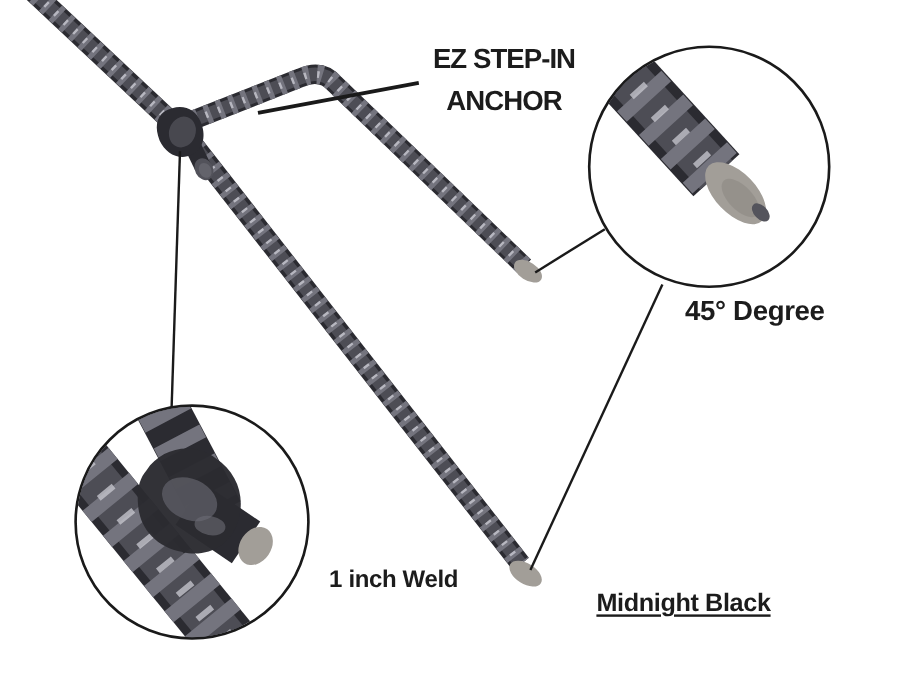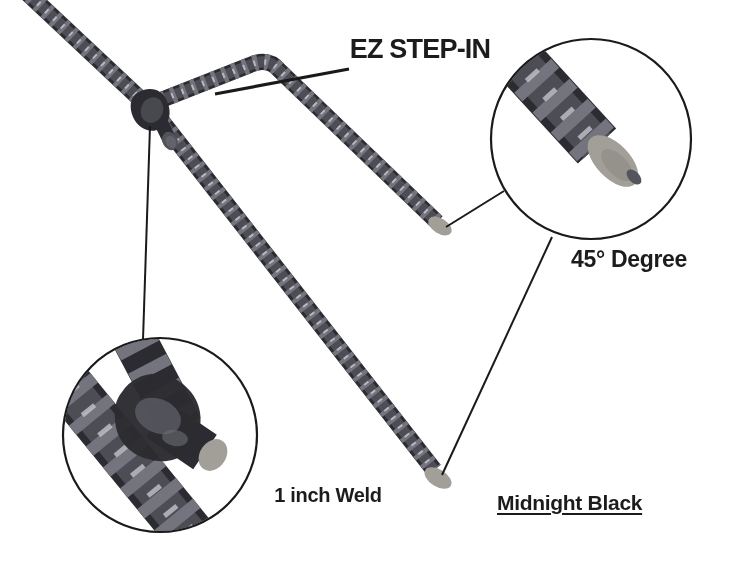--- a/index.html
+++ b/index.html
@@ -27,28 +27,28 @@
   .bw44 { stroke-width:44; } .bw43 { stroke-width:43; } .bw42 { stroke-width:42; } .bw50 { stroke-width:50; }
 
   .cut-face { fill:var(--cut-face,#a29e98); }
   .note-line { stroke:var(--line,#1a1a1a); stroke-width:2; fill:none; }
   .note-line-bold { stroke:var(--line,#1a1a1a); stroke-width:3.2; fill:none; }
   .inset-circle { fill:#ffffff; stroke:var(--line,#1a1a1a); stroke-width:2.2; }
 
   .label { position:absolute; color:var(--text,#1c1c1c); }
   .label-anchor {
     left:330px; top:32px; width:180px; text-align:center;
-    font-size:27px; font-weight:700; line-height:35px; letter-spacing:-0.8px;
+    font-size:23px; font-weight:700; line-height:35px; letter-spacing:-0.8px;
   }
   .label-cutting { left:543px; top:246px; width:172px; text-align:center; line-height:27px; }
   .label-cutting .l1 { font-size:23px; font-weight:700; letter-spacing:-0.3px;text-align:center; }
   .label-cutting .l2 { font-size:23px; font-weight:400; letter-spacing:-0.5px; }
   .label-weld {
     left:262px; top:472px; width:132px; text-align:center;
-    font-size:20px; font-weight:700; line-height:23px; letter-spacing:-0.3px;margin-top:12px;
+    font-size:20px; font-weight:700; line-height:23px; letter-spacing:-0.3px;
   }
   .label-finish {
     left:497px; top:490px; font-size:21px; font-weight:700; line-height:26px; letter-spacing:-0.3px;
     text-decoration:underline; text-underline-offset:3px; text-decoration-thickness:2px;
   }
 </style>
 </head>
 <body>
 
 <div class="stage">
@@ -140,20 +140,21 @@
         <ellipse class="cut-face" cx="213" cy="455" rx="13" ry="17" transform="rotate(34 213 455)"></ellipse>
         <path d="M 122,392 C 135,372 162,368 180,382 C 198,394 205,415 198,435 C 192,455 172,465 152,460 C 130,456 116,440 115,420 C 114,408 116,399 122,392 Z" fill="var(--rebar-dark,#2b2b31)" opacity="0.97"></path>
         <ellipse cx="158" cy="416" rx="24" ry="17" transform="rotate(24 158 416)" fill="#595961" opacity="0.85"></ellipse>
         <ellipse cx="175" cy="438" rx="13" ry="8" transform="rotate(10 175 438)" fill="#6d6d75" opacity="0.6"></ellipse>
       </g>
     </g>
   </svg>
 
   <div class="label label-anchor">
     <div>EZ STEP-IN</div>
+    <div>ANCHOR</div>
   </div>
 
   <div class="label label-cutting">
     <div class="l1">45° Degree</div>
   </div>
 
   <div class="label label-weld">
     <div>1 inch Weld</div>
   </div>
 

